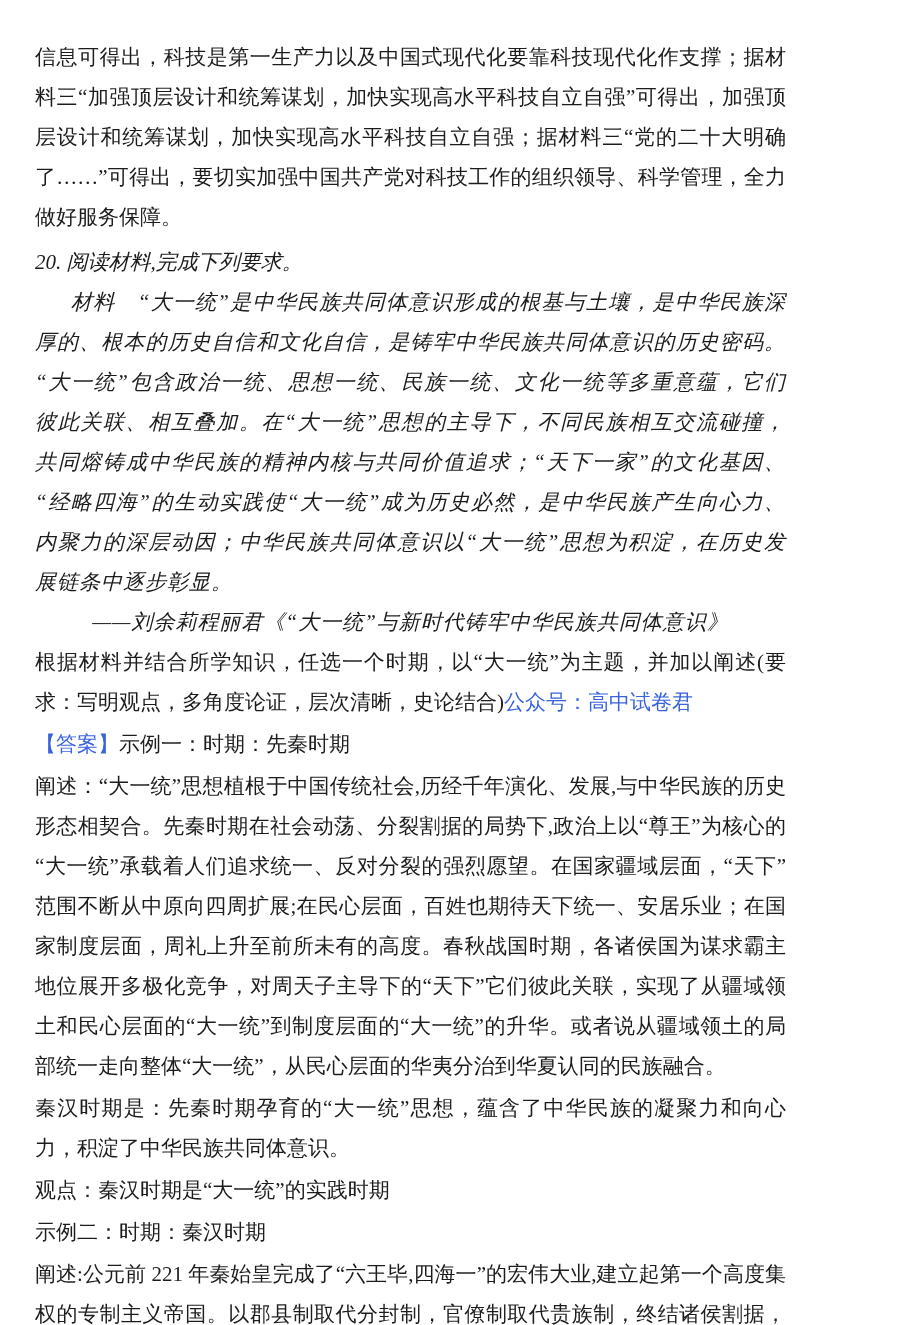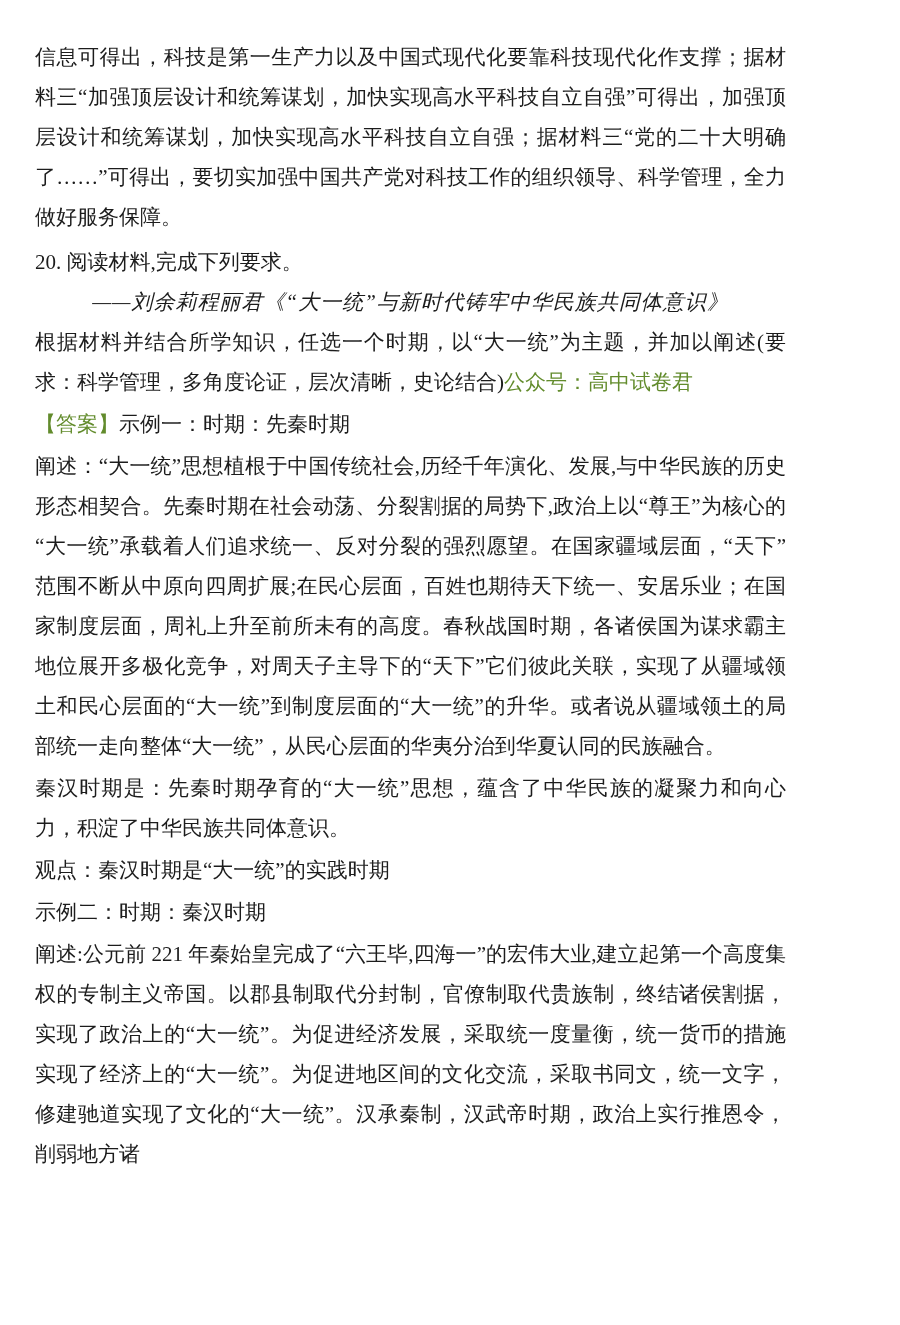--- a/index.html
+++ b/index.html
@@ -34,43 +34,45 @@
     letter-spacing: 1px;
   }
   .indent {
     text-indent: 36px;
   }
   .right {
     text-align: center;
   }
   .q {
     margin-top: 5px;
+    font-style: italic;
   }
   .ans-gap {
     margin-top: 2px;
   }
   
   .wm {
-    color: #4d7c0f;
+    color: #1d4ed8;
     opacity: 0.88;
   }
 </style>
 </head>
 <body>
 
 <div class="page">
 
   <p class="song">信息可得出，科技是第一生产力以及中国式现代化要靠科技现代化作支撑；据材料三“加强顶层设计和统筹谋划，加快实现高水平科技自立自强”可得出，加强顶层设计和统筹谋划，加快实现高水平科技自立自强；据材料三“党的二十大明确了……”可得出，要切实加强中国共产党对科技工作的组织领导、科学管理，全力做好服务保障。</p>
 
   <p class="song q">20. 阅读材料,完成下列要求。</p>
 
+  <p class="kai indent">材料　“大一统”是中华民族共同体意识形成的根基与土壤，是中华民族深厚的、根本的历史自信和文化自信，是铸牢中华民族共同体意识的历史密码。“大一统”包含政治一统、思想一统、民族一统、文化一统等多重意蕴，它们彼此关联、相互叠加。在“大一统”思想的主导下，不同民族相互交流碰撞，共同熔铸成中华民族的精神内核与共同价值追求；“天下一家”的文化基因、 “经略四海”的生动实践使“大一统”成为历史必然，是中华民族产生向心力、内聚力的深层动因；中华民族共同体意识以“大一统”思想为积淀，在历史发展链条中逐步彰显。</p>
 
   <p class="kai right">——刘余莉程丽君《“大一统”与新时代铸牢中华民族共同体意识》</p>
 
-  <p class="song"><span>根据材料并结合所学知识，任选一个时期，以“大一统”为主题，并加以阐述(要求：科学管理，多角度论证，层次清晰，史论结合)</span><span class="wm">公众号：高中试卷君</span></p>
+  <p class="song"><span>根据材料并结合所学知识，任选一个时期，以“大一统”为主题，并加以阐述(要求：写明观点，多角度论证，层次清晰，史论结合)</span><span class="wm">公众号：高中试卷君</span></p>
 
   <p class="song ans-gap"><span class="wm">【答案】</span><span>示例一：时期：先秦时期</span></p>
 
 
   <p class="song ans-gap">阐述：“大一统”思想植根于中国传统社会,历经千年演化、发展,与中华民族的历史形态相契合。先秦时期在社会动荡、分裂割据的局势下,政治上以“尊王”为核心的“大一统”承载着人们追求统一、反对分裂的强烈愿望。在国家疆域层面，“天下”范围不断从中原向四周扩展;在民心层面，百姓也期待天下统一、安居乐业；在国家制度层面，周礼上升至前所未有的高度。春秋战国时期，各诸侯国为谋求霸主地位展开多极化竞争，对周天子主导下的“天下”它们彼此关联，实现了从疆域领土和民心层面的“大一统”到制度层面的“大一统”的升华。或者说从疆域领土的局部统一走向整体“大一统”，从民心层面的华夷分治到华夏认同的民族融合。</p>
 
   <p class="song ans-gap">秦汉时期是：先秦时期孕育的“大一统”思想，蕴含了中华民族的凝聚力和向心力，积淀了中华民族共同体意识。</p>
 
   <p class="song ans-gap">观点：秦汉时期是“大一统”的实践时期</p>
 

